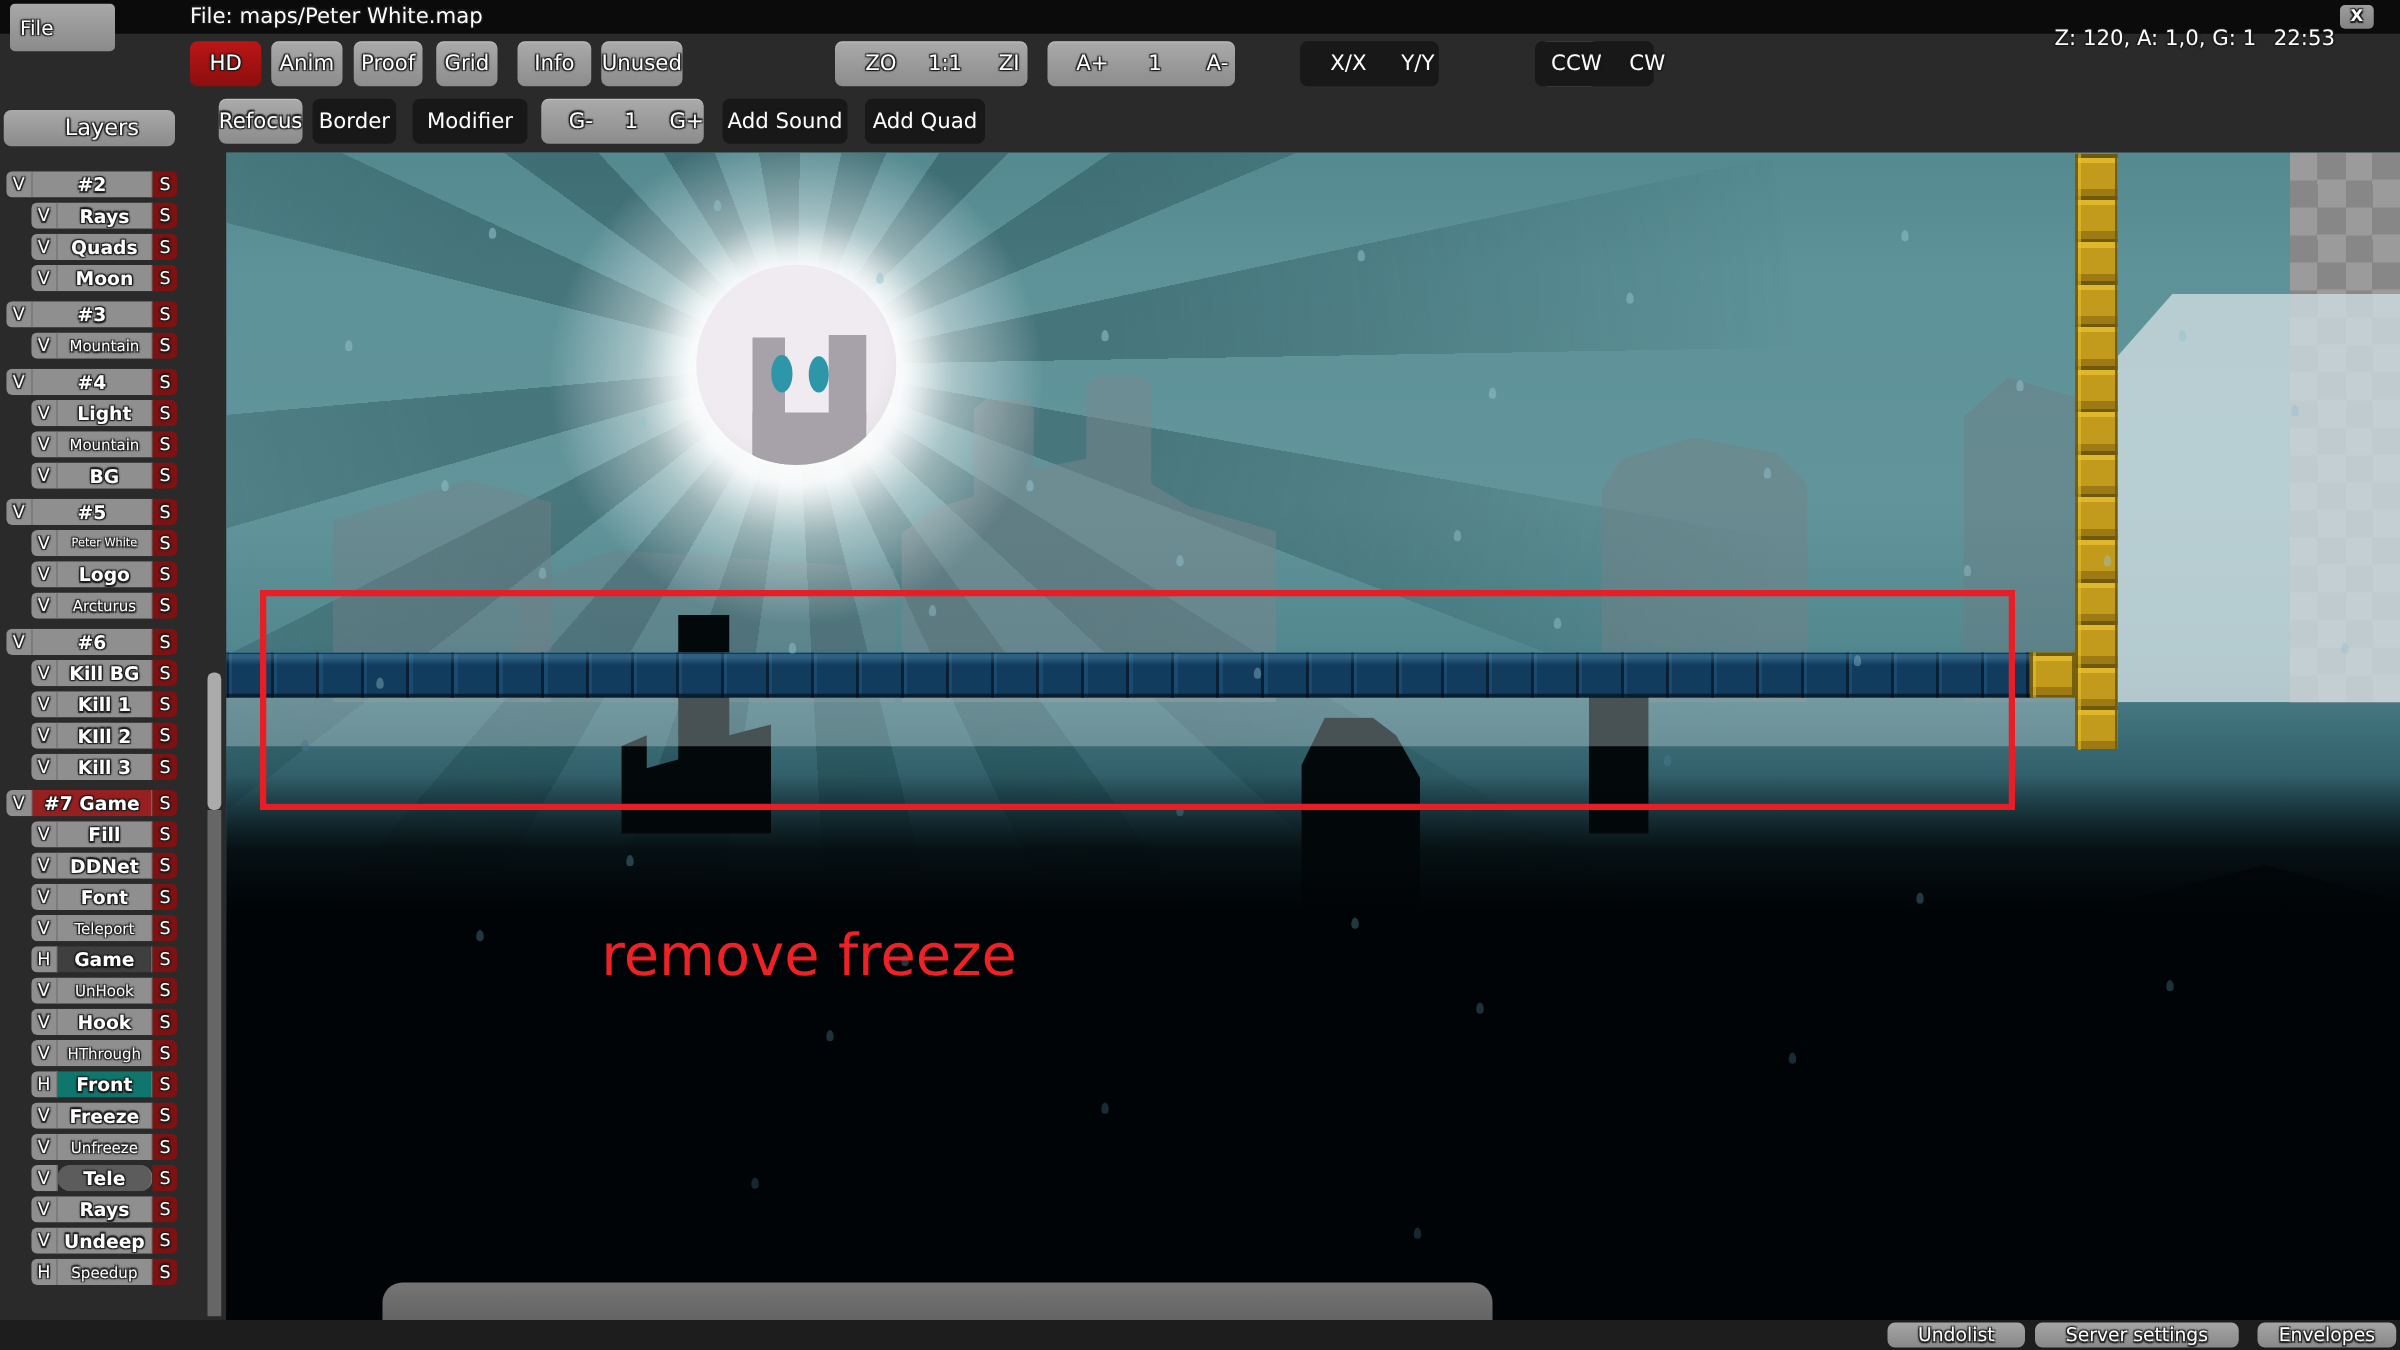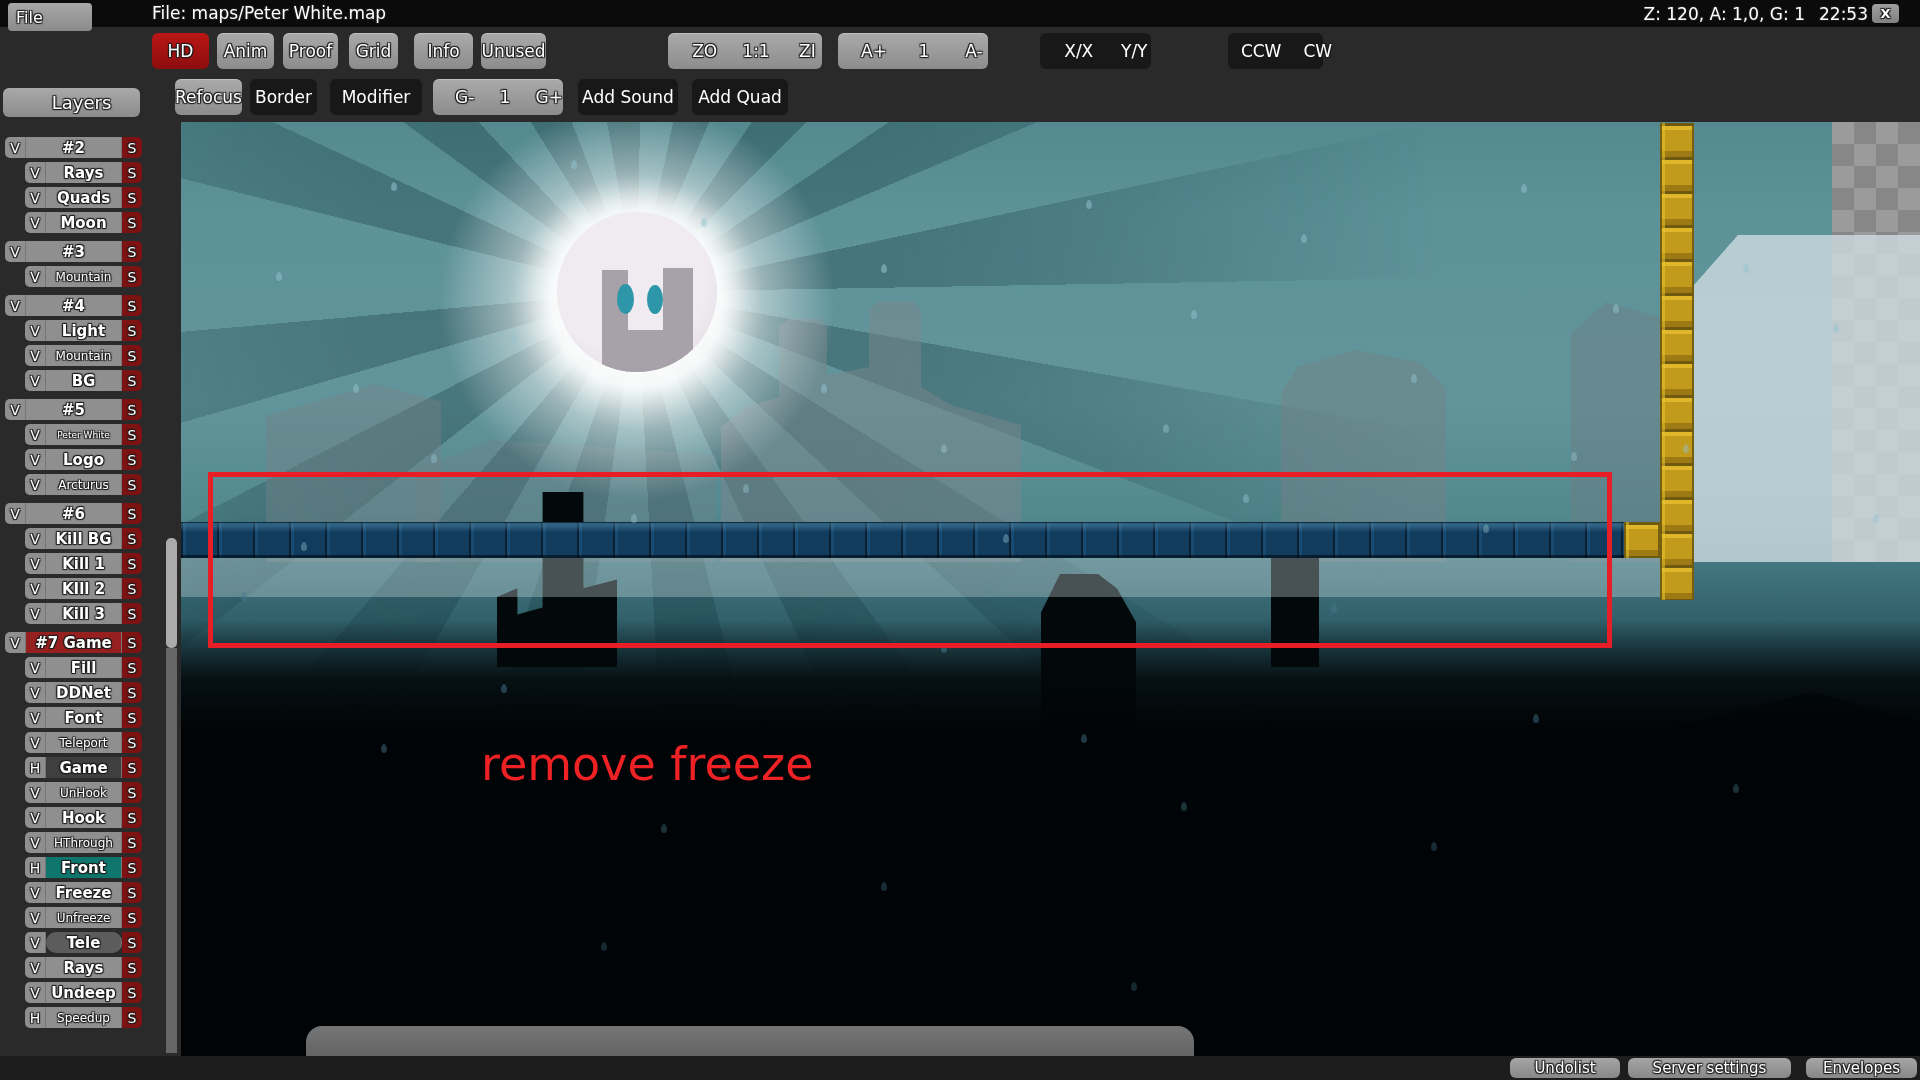--- a/index.html
+++ b/index.html
@@ -1,25 +1,25 @@
 <!DOCTYPE html>
 <html><head>
 <meta charset="utf-8">
 <style>
   html,body{margin:0;padding:0;width:1920px;height:1080px;overflow:hidden;
     background:#2b2a2a;font-family:"DejaVu Sans",sans-serif;}
   .tex{color:#fff;text-shadow:1px 1px 1px #1b1b1b,-1px -1px 1px #1b1b1b,1px -1px 1px #1b1b1b,-1px 1px 1px #1b1b1b;}
 
   
   #topbar{position:absolute;left:0;top:0;width:1920px;height:27px;background:#0b0b0b;}
-  #file-btn{position:absolute;left:8px;top:3px;width:84px;height:28px;border-radius:4px;
+  #file-btn{position:absolute;left:8px;top:3px;width:84px;height:38px;border-radius:4px;
     background:linear-gradient(180deg,#a8a8a8,#8a8a8a);display:flex;align-items:center;
     padding-left:8px;font-size:16px;box-sizing:border-box;}
   #map-title{position:absolute;left:152px;top:3px;font-size:17px;}
-  #top-right{position:absolute;right:52px;top:4px;font-size:17px;display:flex;gap:14px;}
+  #top-right{position:absolute;right:52px;top:21px;font-size:17px;display:flex;gap:14px;}
   #close-btn{position:absolute;left:1872px;top:4px;width:27px;height:19px;border-radius:4px;
     background:linear-gradient(180deg,#9e9e9e,#828282);display:flex;align-items:center;justify-content:center;
     font-size:13px;font-weight:bold;}
 
   
   .btn{position:absolute;display:flex;align-items:center;justify-content:center;
     border-radius:6px;font-size:17px;height:36px;}
   .btn.grey{background:linear-gradient(180deg,#aaaaaa,#8c8c8c);box-shadow:inset 0 1px rgba(255,255,255,.25);}
   .btn.dark{background:#181818;}
   .btn.red{background:linear-gradient(180deg,#bb1616,#8c0e0e);}

